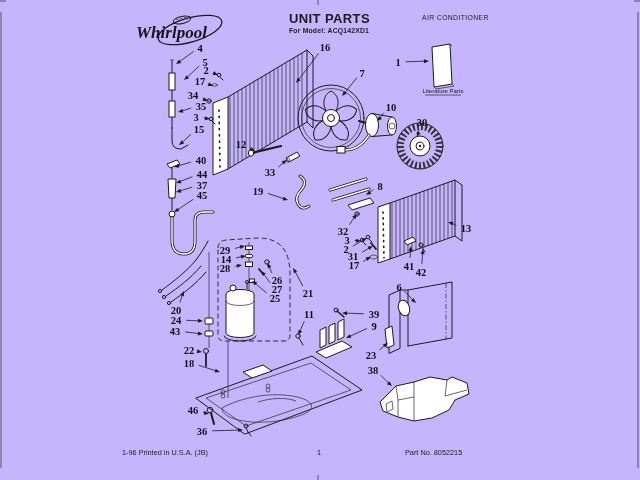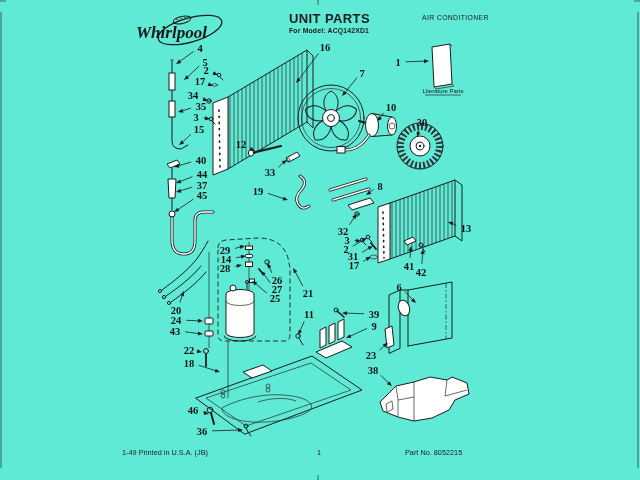--- a/index.html
+++ b/index.html
@@ -1,16 +1,16 @@
 <!DOCTYPE html>
 <html><head>
 <meta charset="utf-8">
 <style>
   html,body{margin:0;padding:0;background:#e8e8e8;}
-  .page{position:relative;width:640px;height:480px;background:#5eead4;overflow:hidden;
+  .page{position:relative;width:640px;height:480px;background:#c4b5fd;overflow:hidden;
         font-family:"Liberation Sans",sans-serif;color:#1b1b1b;}
   .abs{position:absolute;}
   .title{font-size:13px;font-weight:bold;letter-spacing:.4px;}
   .model{font-size:6.8px;font-weight:bold;margin-top:1px;letter-spacing:.2px;}
   .doctype{font-size:6.8px;letter-spacing:.4px;}
   .foot{font-size:7.3px;color:#222;}
   svg{position:absolute;left:0;top:0;}
   .ink{stroke:#1c1c1c;fill:none;stroke-width:1;stroke-linecap:round;stroke-linejoin:round;}
   .ink-thin{stroke:#2a2a2a;fill:none;stroke-width:.7;}
   .fill-w{fill:#ffffff;stroke:#1c1c1c;stroke-width:1;}
@@ -401,16 +401,16 @@
         <text x="373" y="370" class="callout-num">38</text>
         <line x1="202.8954535014824" y1="411.97909070029647" x2="205.11942999941868" y2="413.02985749985464" class="leader"></line>
         <polygon points="209,414 203.66421624920065,414.727606875109 204.634358749346,410.8470368745277" class="leader-arrow"></polygon>
         <text x="193" y="410" class="callout-num">46</text>
         <line x1="212.1969674445591" y1="430.80103478156957" x2="239.0011892374278" y2="430.0975319698188" class="leader"></line>
         <polygon points="243,430 238.05025253169416,432.12132034355966 237.95272056187534,428.1225095809874" class="leader-arrow"></polygon>
         <text x="202" y="431" class="callout-num">36</text>
       </g>
   </svg>
 
-  <div class="abs foot" style="left:122px;top:448px">1-49 Printed in U.S.A. (JB)</div>
+  <div class="abs foot" style="left:122px;top:448px">1-96 Printed in U.S.A. (JB)</div>
   <div class="abs foot" style="left:317px;top:448px">1</div>
   <div class="abs foot" style="left:405px;top:448px">Part No. 8052215</div>
 </div>
 
 </body></html>

